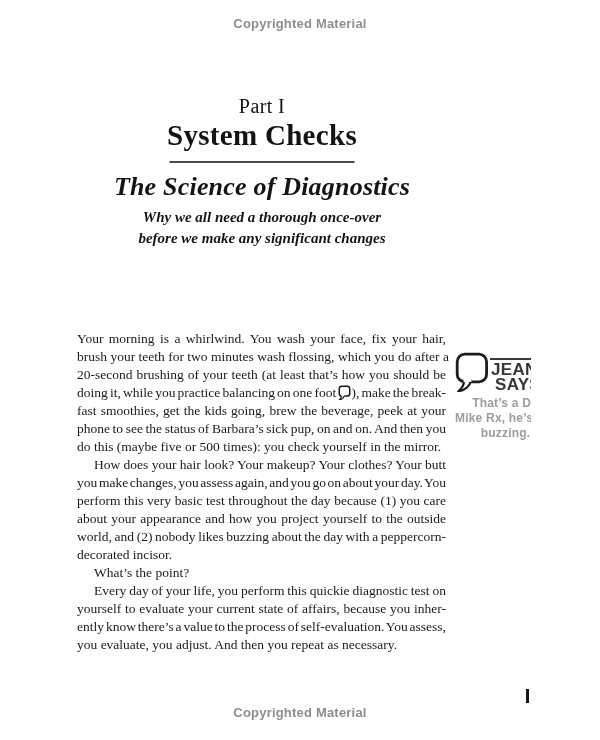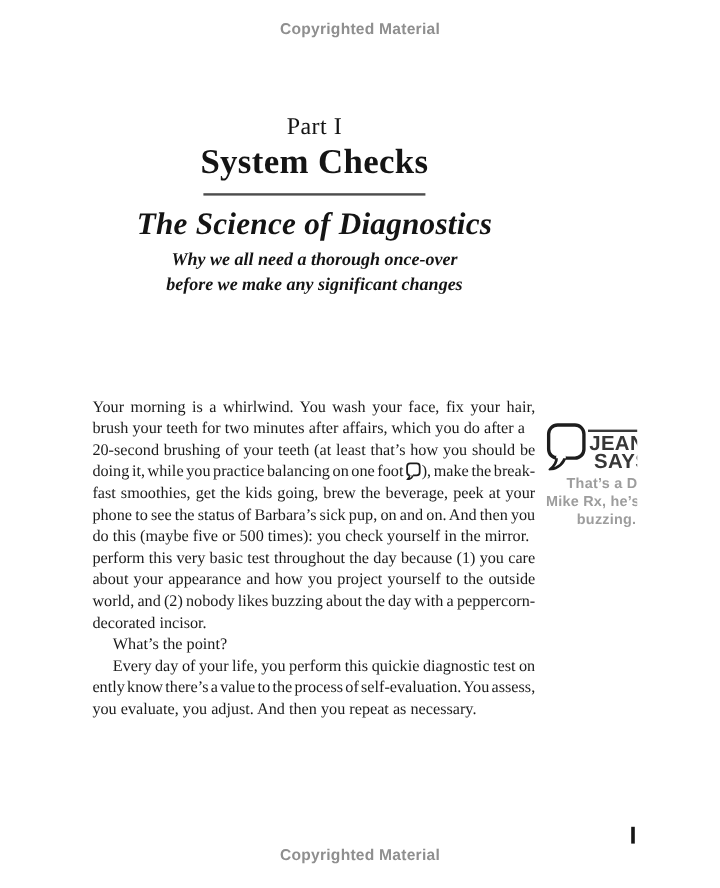--- a/index.html
+++ b/index.html
@@ -57,36 +57,39 @@
     <div class="title-rule"></div>
     <div class="subtitle">The Science of Diagnostics</div>
     <div class="tagline">
       <div>Why we all need a thorough once-over</div>
       <div>before we make any significant changes</div>
     </div>
   </div>
 
   <div class="bodytext">
       <div class="line"><span class="inner" style="word-spacing: 2.05114px;">Your morning is a whirlwind. You wash your face, fix your hair,</span></div>
-      <div class="line"><span class="inner" style="word-spacing: 0.0377604px;">brush your teeth for two minutes after affairs, which you do after a</span></div>
+      <div class="line"><span class="inner" style="word-spacing: 0.0377604px;">brush your teeth for two minutes wash flossing, which you do after a</span></div>
       <div class="line"><span class="inner" style="word-spacing: 0.585227px;">20-second brushing of your teeth (at least that’s how you should be</span></div>
       <div class="line"><span class="inner" style="word-spacing: -1.19922px;">doing it, while you practice balancing on one foot <span class="inline-bubble"><svg viewBox="0 0 34 40" xmlns="http://www.w3.org/2000/svg">
               <rect x="3" y="3" width="28" height="26.5" rx="7" fill="#ffffff" stroke="#1d1d1d" stroke-width="4"></rect>
               <path d="M9,28.5 C9,33.5 7,36.6 3.2,39.3 C10.4,38.4 15.2,33.6 15.8,28.6 Z" fill="#ffffff" stroke="#1d1d1d" stroke-width="3.2" stroke-linejoin="round"></path>
               <rect x="8.5" y="26" width="8" height="3.8" fill="#ffffff"></rect>
             </svg></span>), make the break-</span></div>
       <div class="line"><span class="inner" style="word-spacing: 0.826705px;">fast smoothies, get the kids going, brew the beverage, peek at your</span></div>
       <div class="line"><span class="inner" style="word-spacing: -0.745536px;">phone to see the status of Barbara’s sick pup, on and on. And then you</span></div>
       <div class="line last"><span class="inner">do this (maybe five or 500 times): you check yourself in the mirror.</span></div>
+      <div class="line indent"><span class="inner" style="word-spacing: -0.0109375px;">How does your hair look? Your makeup? Your clothes? Your butt</span></div>
+      <div class="line"><span class="inner" style="word-spacing: -1.6887px;">you make changes, you assess again, and you go on about your day. You</span></div>
       <div class="line"><span class="inner" style="word-spacing: 0.181818px;">perform this very basic test throughout the day because (1) you care</span></div>
       <div class="line"><span class="inner" style="word-spacing: 0.910937px;">about your appearance and how you project yourself to the outside</span></div>
       <div class="line"><span class="inner" style="word-spacing: -0.741477px;">world, and (2) nobody likes buzzing about the day with a peppercorn-</span></div>
       <div class="line last"><span class="inner">decorated incisor.</span></div>
       <div class="line indent last"><span class="inner">What’s the point?</span></div>
       <div class="line indent"><span class="inner" style="word-spacing: -0.447443px;">Every day of your life, you perform this quickie diagnostic test on</span></div>
+      <div class="line"><span class="inner" style="word-spacing: 0.403125px;">yourself to evaluate your current state of affairs, because you inher-</span></div>
       <div class="line"><span class="inner" style="word-spacing: -1.4929px;">ently know there’s a value to the process of self-evaluation. You assess,</span></div>
       <div class="line last"><span class="inner">you evaluate, you adjust. And then you repeat as necessary.</span></div>
     </div>
 
   <aside class="margin-note">
     <svg class="bubble-svg" viewBox="0 0 34 40" xmlns="http://www.w3.org/2000/svg">
       <rect x="2.2" y="2.2" width="29.4" height="27.6" rx="7.5" fill="#ffffff" stroke="#1d1d1d" stroke-width="2.8"></rect>
       <path d="M9,28.5 C9,33.5 7,36.6 3.2,39.3 C10.4,38.4 15.2,33.6 15.8,28.6 Z" fill="#ffffff" stroke="#1d1d1d" stroke-width="2.2" stroke-linejoin="round"></path>
       <rect x="8.5" y="26.5" width="8" height="3.4" fill="#ffffff"></rect>
     </svg>

